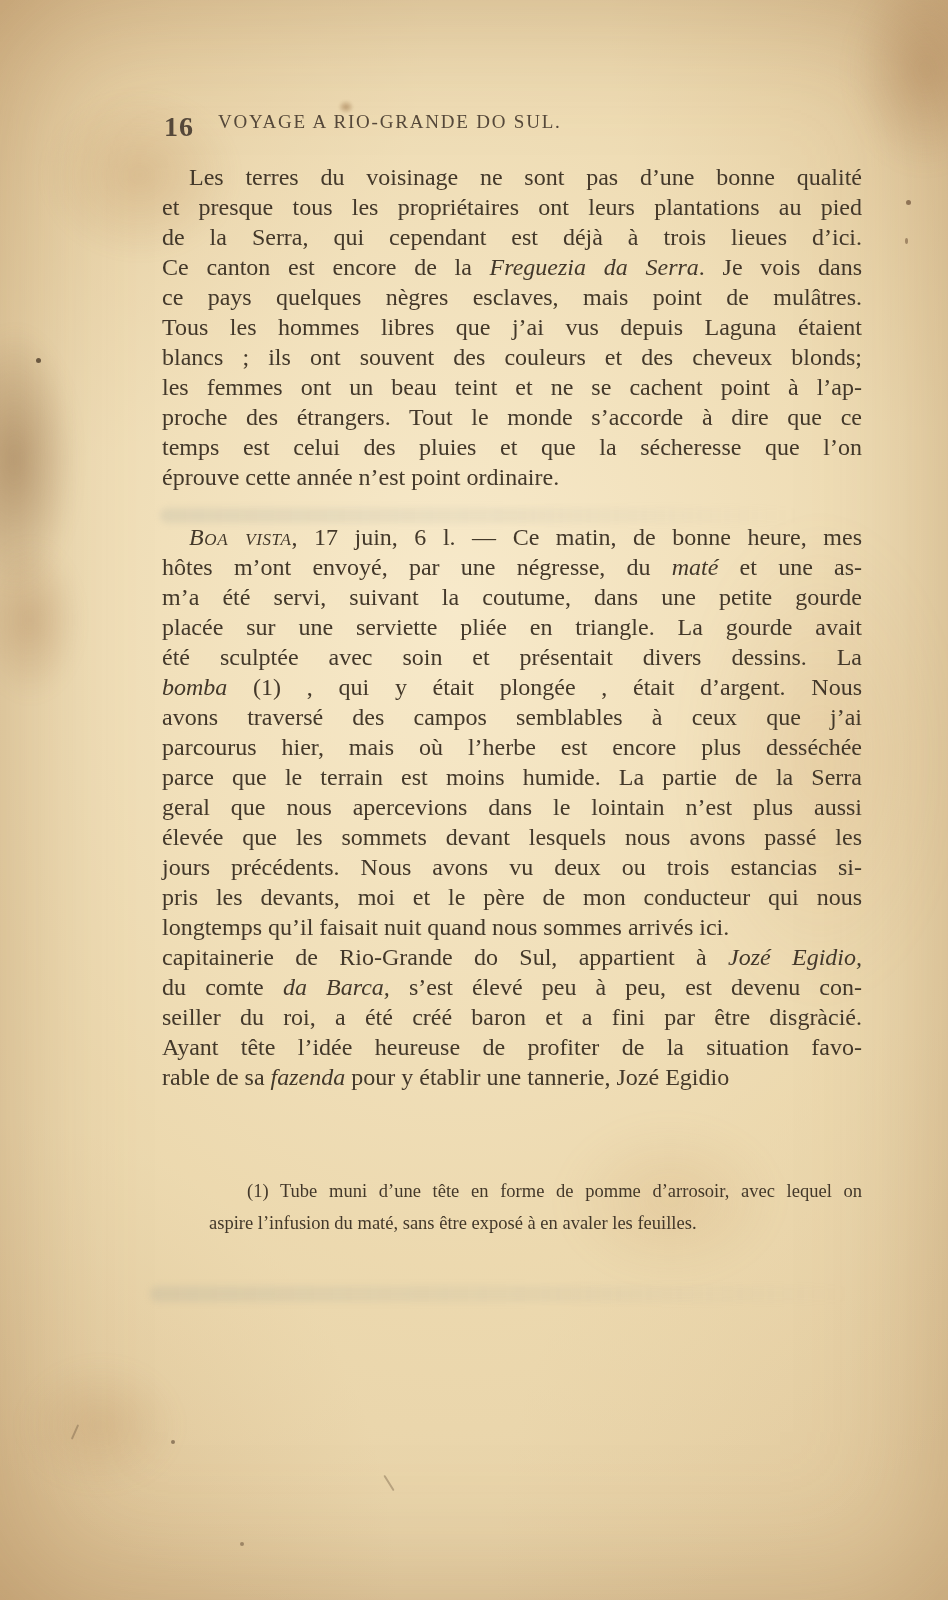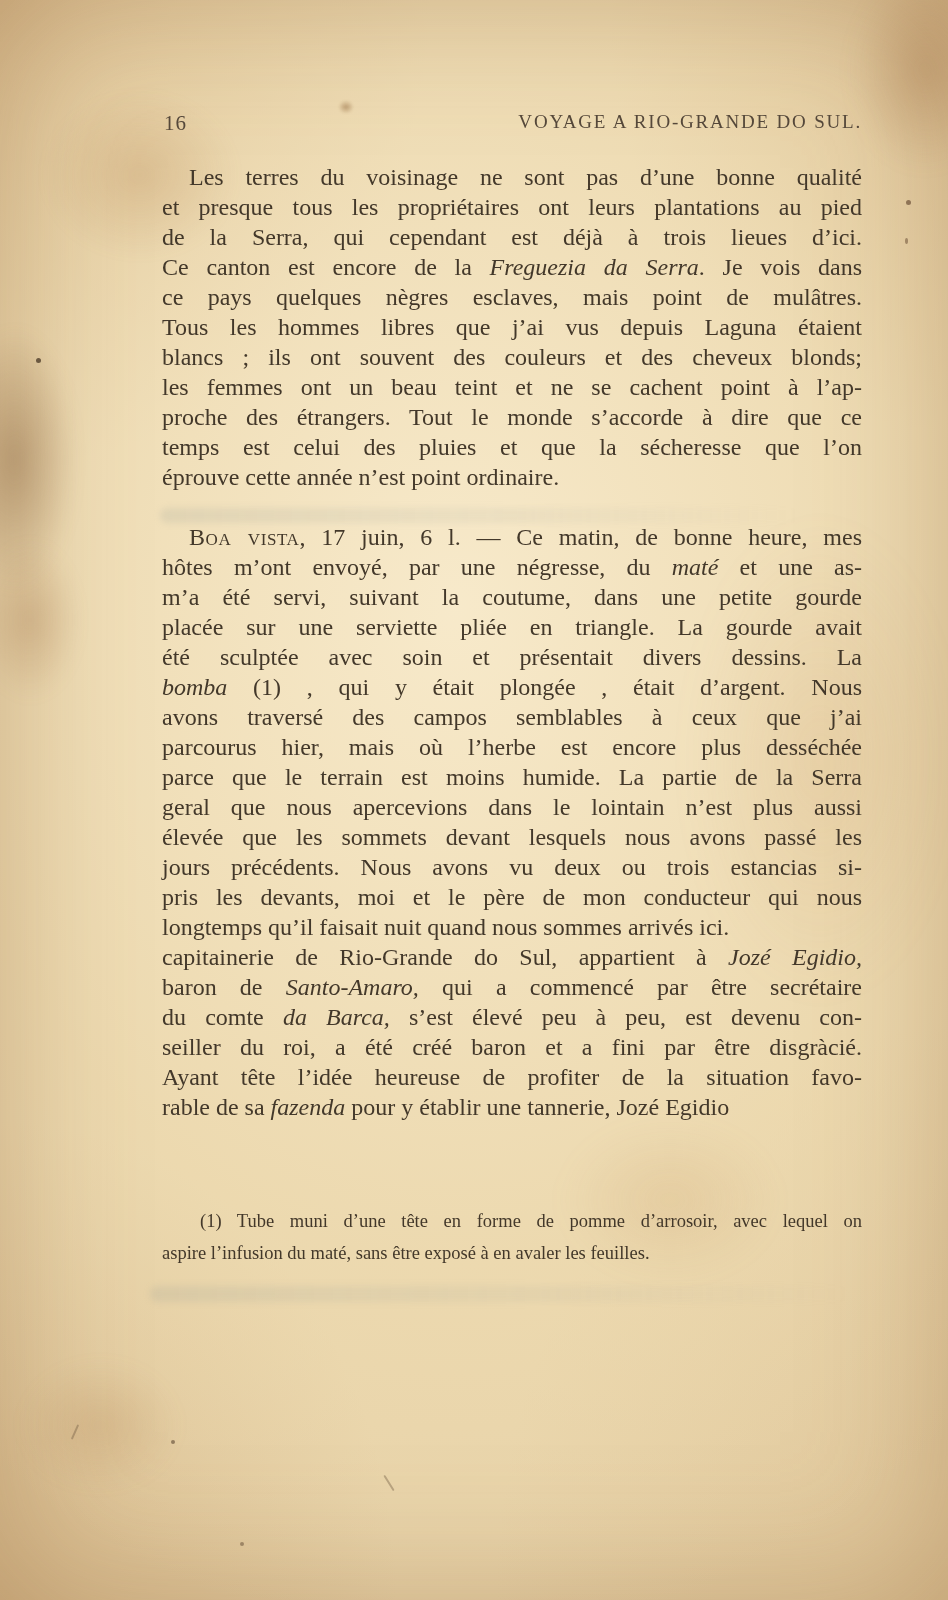--- a/index.html
+++ b/index.html
@@ -33,33 +33,33 @@
   .mark { position:absolute; background:rgba(105,85,60,.38); pointer-events:none; border-radius:2px; }
   .m1 { left:74px; top:1424px; width:2px; height:16px; transform:rotate(24deg); }
   .m2 { left:388px; top:1474px; width:2px; height:18px; transform:rotate(-32deg); }
   .smudge { position:absolute; pointer-events:none; filter:blur(3px); border-radius:8px;
     background:linear-gradient(90deg, rgba(158,162,150,.20), rgba(172,172,158,.12) 55%, rgba(0,0,0,0)); }
   .sm1 { left:160px; top:508px; width:640px; height:15px; }
   .sm2 { left:150px; top:1286px; width:700px; height:16px; }
 
   .content { position:absolute; left:162px; top:106px; width:700px; color:var(--ink, #43382a); }
   .header { position:relative; height:34px; margin-bottom:22px; }
-  .page-num { position:absolute; left:2px; top:5px; font-size:21px; letter-spacing:1px; color:var(--ink-soft, #55483a); }
-  .running-title { text-align:right; padding-left:56px; padding-top:5px; font-size:19px; letter-spacing:1.8px; color:var(--ink-soft, #55483a); white-space:nowrap; }
+  .page-num { position:absolute; left:2px; top:5px; font-size:28px; letter-spacing:1px; color:var(--ink-soft, #55483a);font-weight:bold; }
+  .running-title { text-align:left; padding-left:56px; padding-top:5px; font-size:19px; letter-spacing:1.8px; color:var(--ink-soft, #55483a); white-space:nowrap; }
 
   .bodytext { font-size:24px; line-height:30px; }
   .tline { text-align:justify; text-align-last:justify; height:30px; overflow:visible; }
   .tline.nojust { text-align-last:left; }
   .tline.indent { text-indent:27px; }
   .para.gap { margin-top:30px; }
-  .sc { font-variant:small-caps; letter-spacing:.6px; }
+  .sc { font-variant:small-caps; letter-spacing:.6px;font-style:italic; }
   .i { font-style:italic; }
 
   .footnote { margin-top:83px; font-size:18.5px; line-height:32px; }
-  .footnote .tline { height:32px; }
+  .footnote .tline { height:32px;margin-left:47px; }
   .footnote .tline.indent { text-indent:38px; }
 </style>
 </head>
 <body>
 
 <div class="page" style="--paper-mid: #e7d2a8; --paper-light: #f2e3c0; --paper-dark: #c49f72; --ink: #43382a; --ink-soft: #55483a;">
 
   <div class="stain s1"></div>
   <div class="stain s2"></div>
   <div class="stain s3"></div>
@@ -108,21 +108,20 @@
           <div class="tline"><span>parcourus hier, mais où l’herbe est encore plus desséchée</span></div>
           <div class="tline"><span>parce que le terrain est moins humide. La partie de la Serra</span></div>
           <div class="tline"><span>geral que nous apercevions dans le lointain n’est plus aussi</span></div>
           <div class="tline"><span>élevée que les sommets devant lesquels nous avons passé les</span></div>
           <div class="tline"><span>jours précédents. Nous avons vu deux ou trois estancias si-</span></div>
           <div class="tline"><span>pris les devants, moi et le père de mon conducteur qui nous</span></div>
           <div class="tline nojust"><span>longtemps qu’il faisait nuit quand nous sommes arrivés ici.</span></div>
         </div>
       <div class="para">
           <div class="tline"><span>capitainerie de Rio-Grande do Sul, appartient à </span><span class="i">Jozé Egidio,</span></div>
-          <div class="tline"><span>baron de </span><span class="i">Santo-Amaro,</span><span> qui a commencé par être secrétaire</span></div>
           <div class="tline"><span>du comte </span><span class="i">da Barca,</span><span> s’est élevé peu à peu, est devenu con-</span></div>
           <div class="tline"><span>seiller du roi, a été créé baron et a fini par être disgràcié.</span></div>
           <div class="tline"><span>Ayant tête l’idée heureuse de profiter de la situation favo-</span></div>
           <div class="tline nojust"><span>rable de sa </span><span class="i">fazenda</span><span> pour y établir une tannerie, Jozé Egidio</span></div>
         </div>
     </div>
     <div class="footnote">
         <div class="tline indent"><span>(1) Tube muni d’une tête en forme de pomme d’arrosoir, avec lequel on</span></div>
         <div class="tline nojust"><span>aspire l’infusion du maté, sans être exposé à en avaler les feuilles.</span></div>
       </div>

